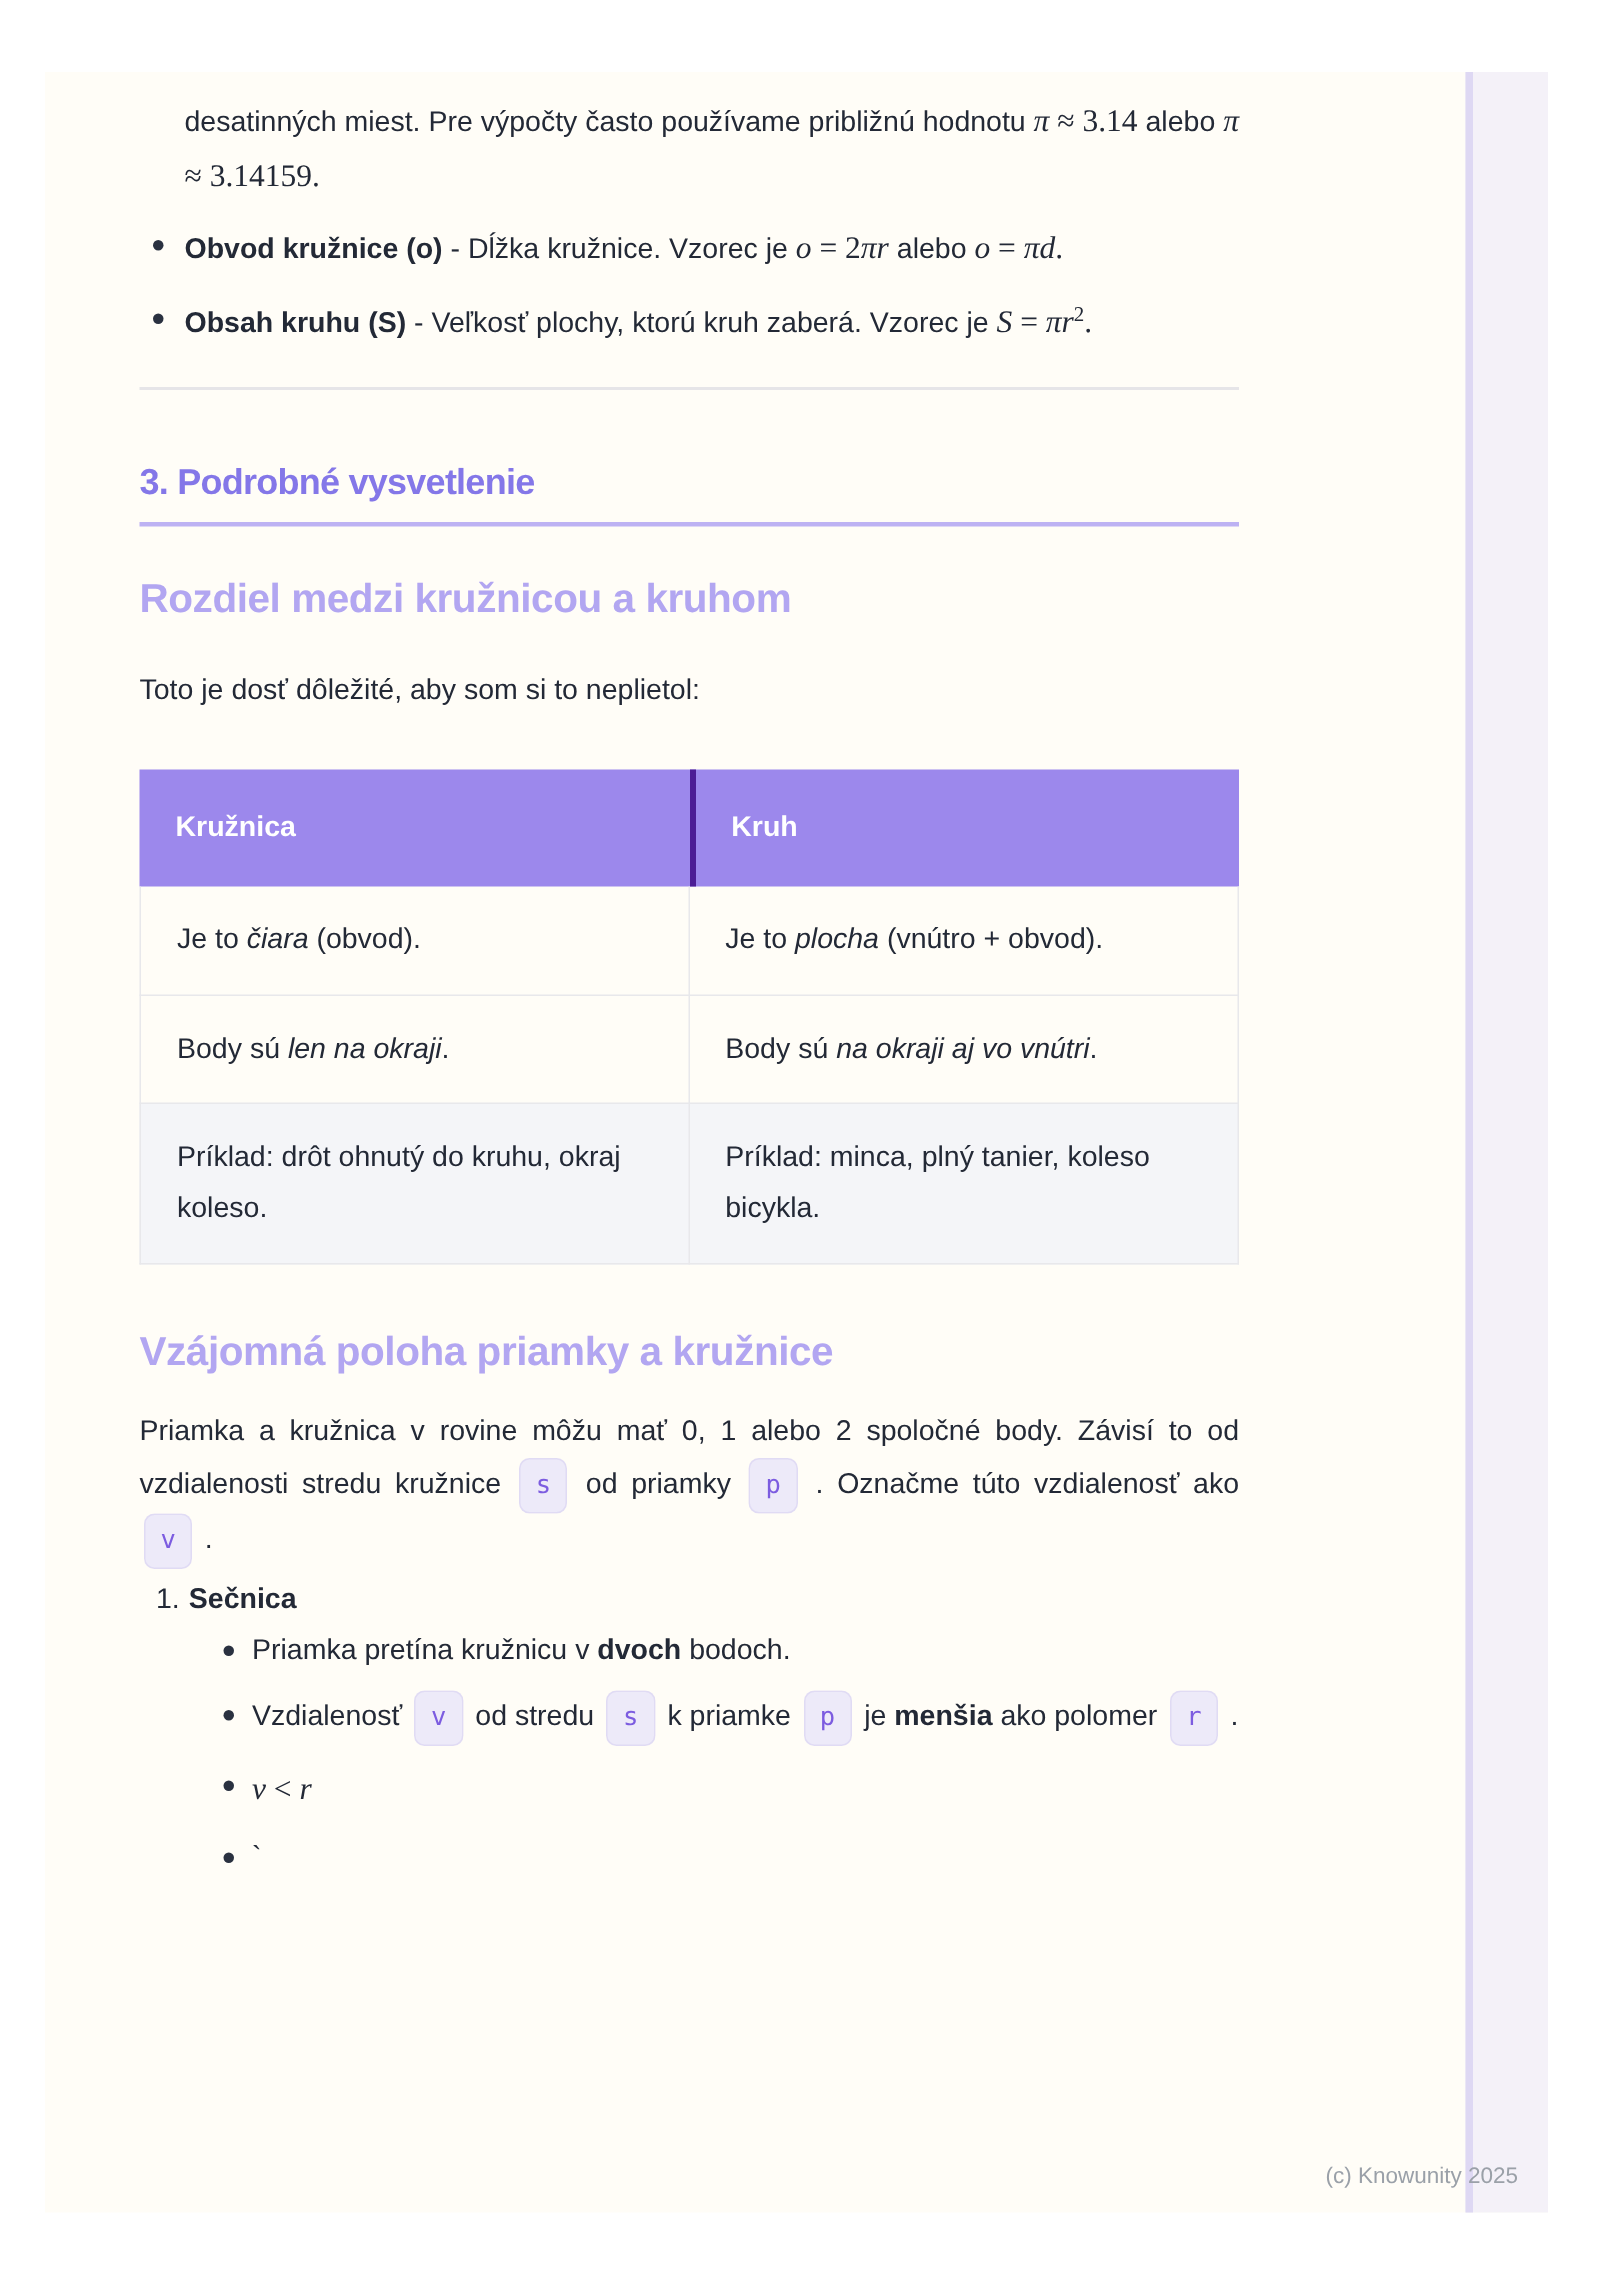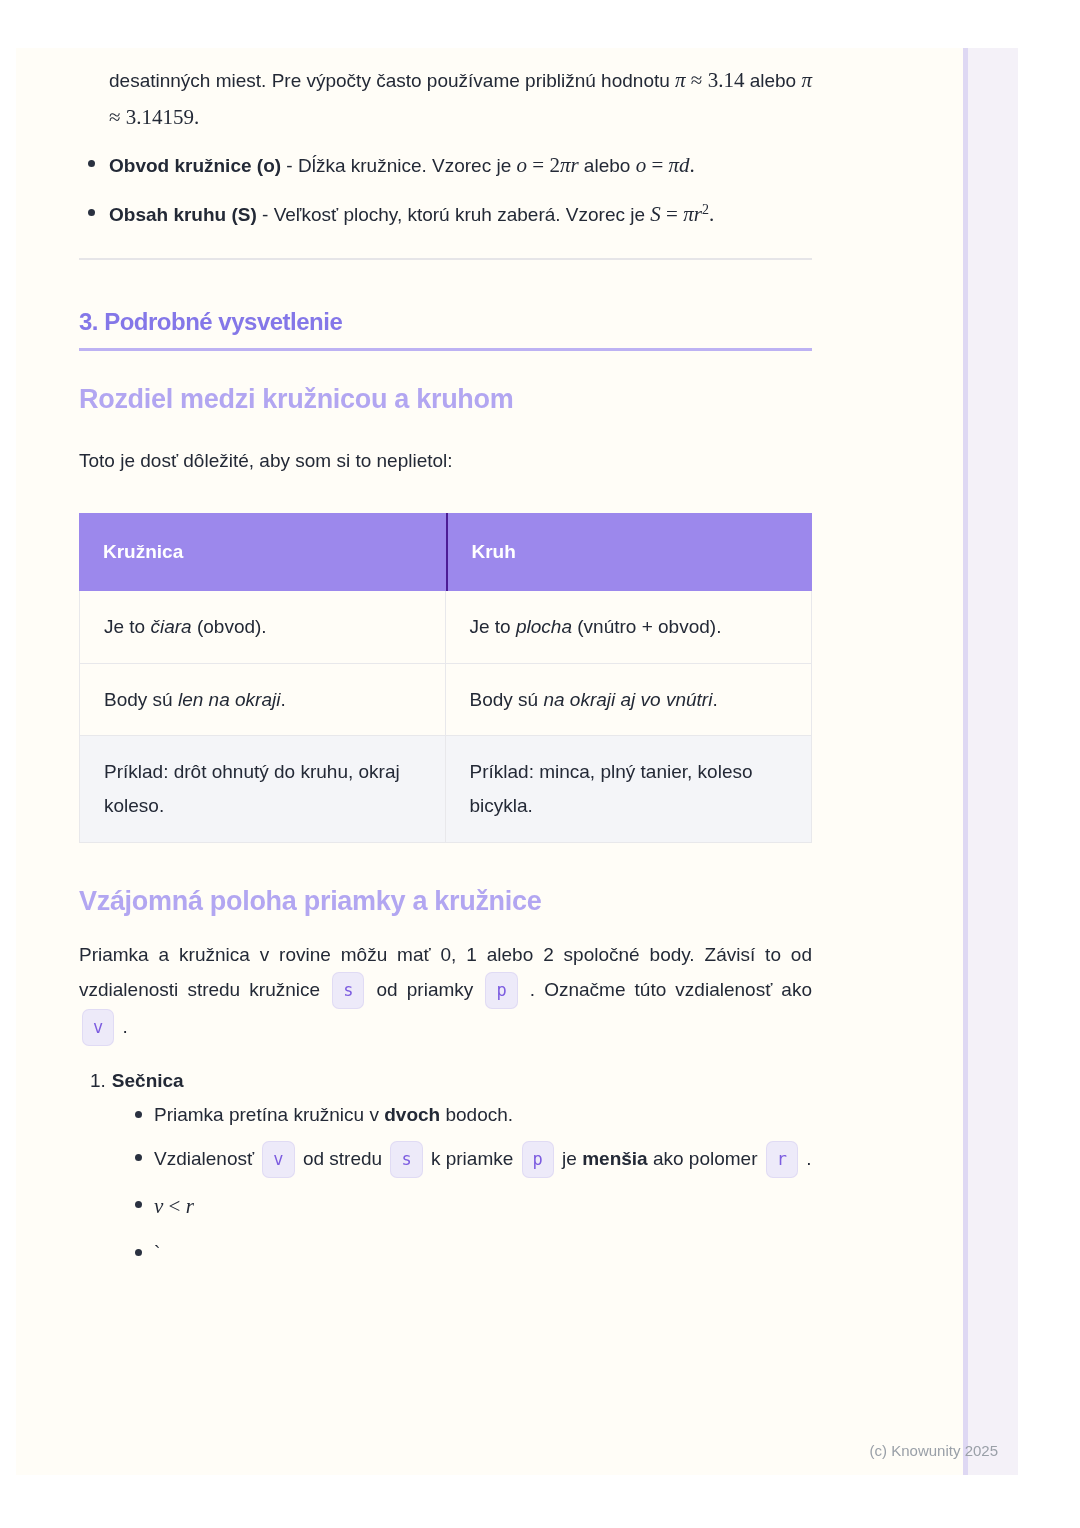--- a/index.html
+++ b/index.html
@@ -5,21 +5,21 @@
   html,body{margin:0;padding:0;}
   body{
     width:1080px;height:1528px;
     background:#ffffff;
     font-family:"Liberation Sans", sans-serif;
     color:#232936;
     position:relative;
     overflow:hidden;
   }
   .page{
-    position:absolute;left:16px;top:48px;
+    position:absolute;left:30px;top:48px;
     width:1002px;height:1427px;
     background:#FFFDF7;
   }
   .edge-strip{
     position:absolute;top:0;right:0;bottom:0;
     width:50px;
     background:#F4F1F8;
     border-left:5px solid #DED8F3;
     z-index:1;
   }
@@ -75,33 +75,33 @@
   
   table.cmp{
     width:733px;border-collapse:separate;border-spacing:0;
     margin-top:35px;font-size:19px;
   }
   table.cmp th{
     background:var(--table-header-bg,#9C88EC);
     color:#ffffff;font-weight:700;text-align:left;
     padding:22px 24px;
   }
-  table.cmp th + th{border-left:2px solid #4c1d95;}
+  table.cmp th + th{border-left:4px solid #4c1d95;}
   table.cmp td{
     padding:19px 24px;
     border-bottom:1px solid #E8E8EB;
     border-right:1px solid #E8E8EB;
     vertical-align:top;
   }
   table.cmp td:first-child{border-left:1px solid #E8E8EB;}
   table.cmp tr.even td{background:#F4F5F8;}
   table.cmp td{width:50%;}
   
   .justified{margin:20px 0 0;text-align:justify;}
-  .num-list{margin:18px 0 0;padding-left:11px;}
+  .num-list{margin:4px 0 0;padding-left:11px;}
   .num-head{font-weight:400;}
   .num-head .num{margin-right:6px;}
   .num-head .ttl{font-weight:700;}
   .sub-bullets{list-style:none;margin:0 0 0 36px;padding:0;}
   .sub-bullets li{position:relative;padding-left:28px;margin:0 0 10px;}
   .footer{
     position:absolute;right:20px;bottom:16px;z-index:2;
     color:#9AA0A8;font-size:15px;
   }
 </style>

